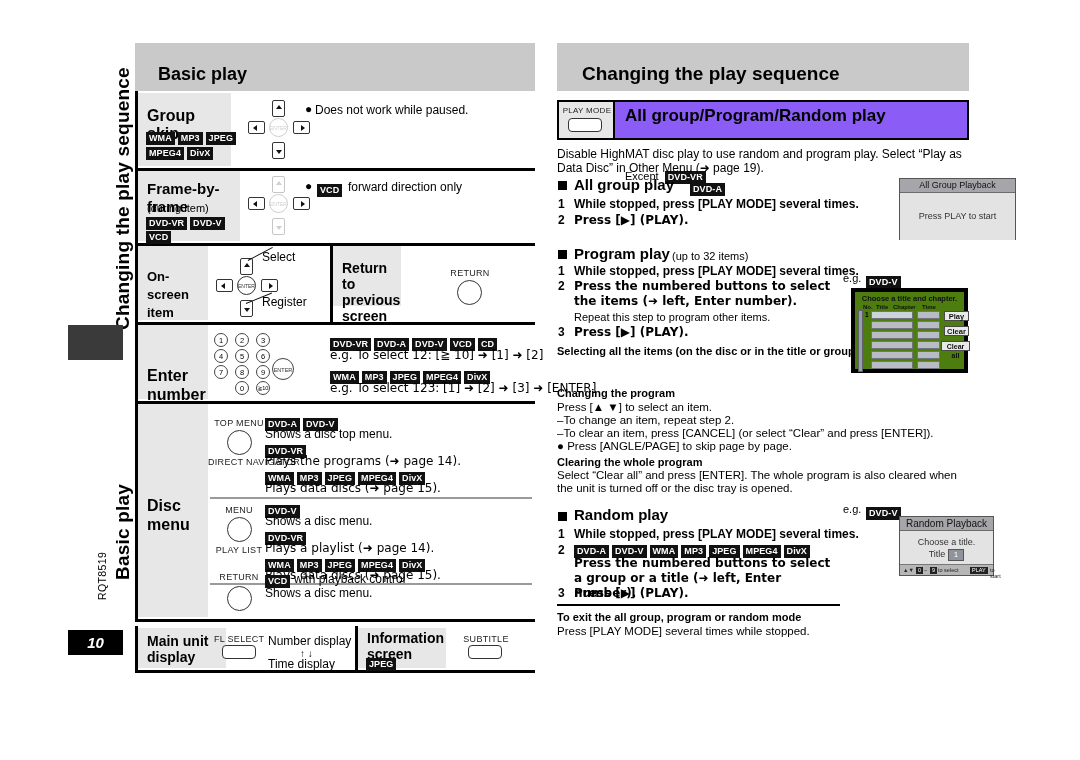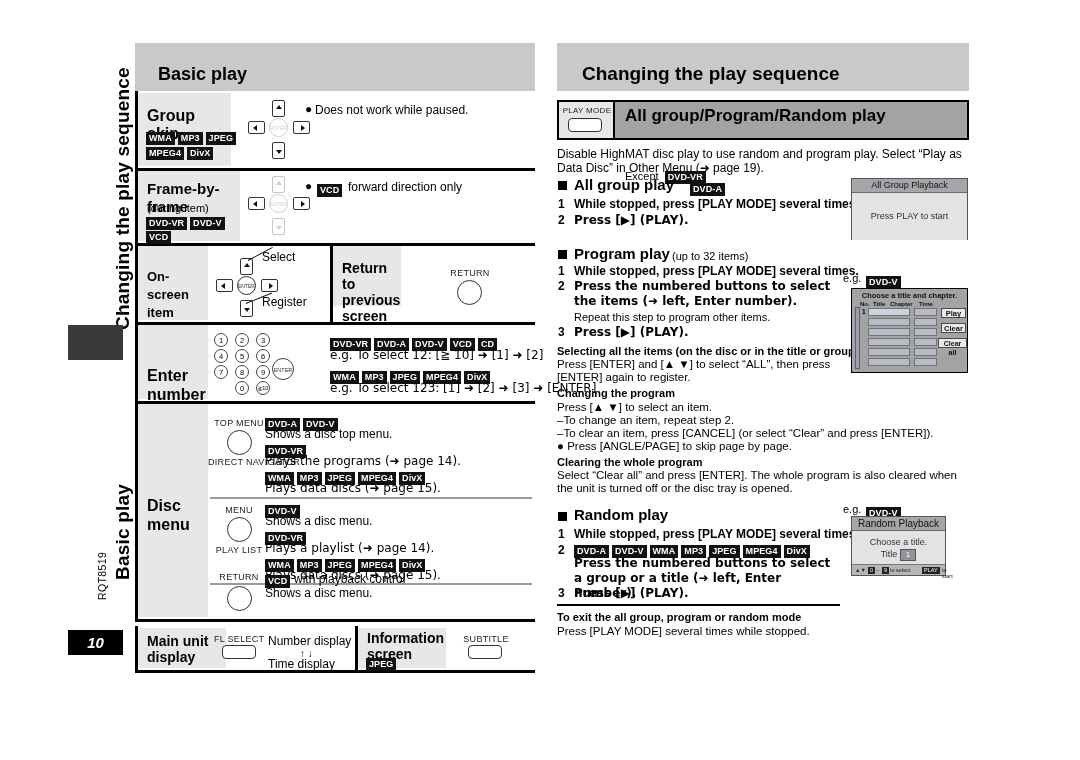--- a/index.html
+++ b/index.html
@@ -222,21 +222,21 @@
   .txt { position: absolute; font-size: 12px; line-height: 15px; }
   .txt.bold { font-weight: bold; }
   .bullet { position: absolute; font-size: 12px; }
   .leader { position: absolute; background: #111; height: 1.4px; transform-origin: left center; }
 
   
   .pm-box {
     position: absolute;
     border: 2.5px solid #000;
     box-sizing: border-box;
-    background: #a3a3a3;
+    background: #8b5cf6;
   }
   .pm-left {
     position: absolute;
     left: 0; top: 0; bottom: 0;
     width: 56px;
     background: #e7e7e7;
     border-right: 2.5px solid #000;
     box-sizing: border-box;
   }
   .sq-head {
@@ -255,41 +255,42 @@
     font-size: 12px;
   }
 
   
   .tv {
     position: absolute;
     border: 1px solid #555;
     background: #d4d4d4;
     box-sizing: border-box;
     font-size: 8px;
+    margin-left: 48px;
   }
   .tv-title {
     background: #a6a6aa;
     border-bottom: 1px solid #6b6b6b;
     text-align: center;
     color: #111;
     font-size: 9px;
     line-height: 13px;
     height: 13px;
   }
   .tv-body {
     background: #e3e3e3;
     text-align: center;
     color: #333;
   }
   .eg { position: absolute; font-size: 11px; }
 
   .prog-screen {
     position: absolute;
-    border: 1px solid #000000;
-    background: #a3a3a3;
+    border: 4px solid #000000;
+    background: #4d7c0f;
     box-sizing: border-box;
   }
   .ps-head {
     position: absolute;
     left: 0; right: 0; top: 2px;
     text-align: center;
     font-size: 7.5px;
     font-weight: bold;
     color: #111;
   }
@@ -599,21 +600,20 @@
   <div class="txt" style="left:672px;top:249px;font-size:11px;">(up to 32 items)</div>
   <div class="step-n" style="left:558px;top:264px;">1</div>
   <div class="txt bold" style="left:574px;top:264px;">While stopped, press [PLAY MODE] several times.</div>
   <div class="step-n" style="left:558px;top:279px;">2</div>
   <div class="txt bold arr" style="left:574px;top:279px;width:265px;line-height:15px;">Press the numbered buttons to select the items (➜ left, Enter number).</div>
   <div class="txt" style="left:574px;top:310px;font-size:11px;">Repeat this step to program other items.</div>
   <div class="step-n" style="left:558px;top:325px;">3</div>
   <div class="txt bold arr" style="left:574px;top:325px;">Press [▶] (PLAY).</div>
 
   <div class="txt bold" style="left:557px;top:344px;font-size:11px;">Selecting all the items (on the disc or in the title or group)</div>
-  <div class="txt" style="left:557px;top:358px;width:290px;font-size:11.5px;line-height:13px;">Press [ENTER] and [▲ ▼] to select “ALL”, then press [ENTER] again to register.</div>
 
   <div class="txt bold" style="left:557px;top:386px;font-size:11px;">Changing the program</div>
   <div class="txt" style="left:557px;top:400px;font-size:11.5px;">Press [▲ ▼] to select an item.</div>
   <div class="txt" style="left:557px;top:413px;font-size:11.5px;">–To change an item, repeat step 2.</div>
   <div class="txt" style="left:557px;top:426px;font-size:11.5px;">–To clear an item, press [CANCEL] (or select “Clear” and press [ENTER]).</div>
   <div class="txt" style="left:557px;top:439px;font-size:11.5px;">● Press [ANGLE/PAGE] to skip page by page.</div>
 
   <div class="txt bold" style="left:557px;top:455px;font-size:11px;">Clearing the whole program</div>
   <div class="txt" style="left:557px;top:469px;width:400px;font-size:11.5px;line-height:13px;">Select “Clear all” and press [ENTER]. The whole program is also cleared when the unit is turned off or the disc tray is opened.</div>
 

